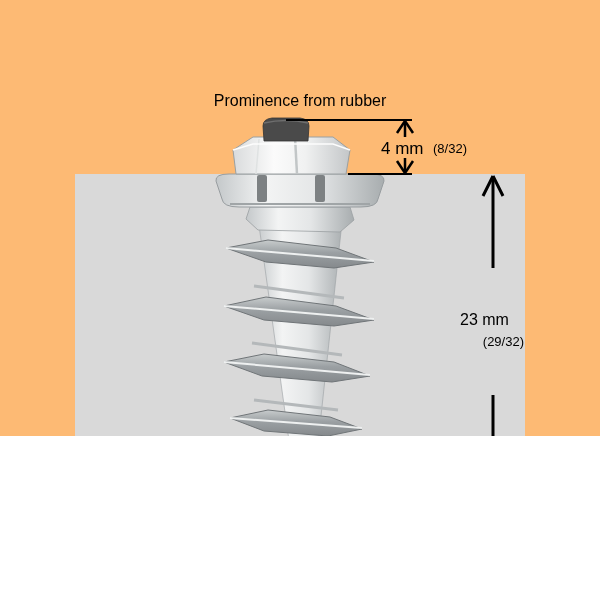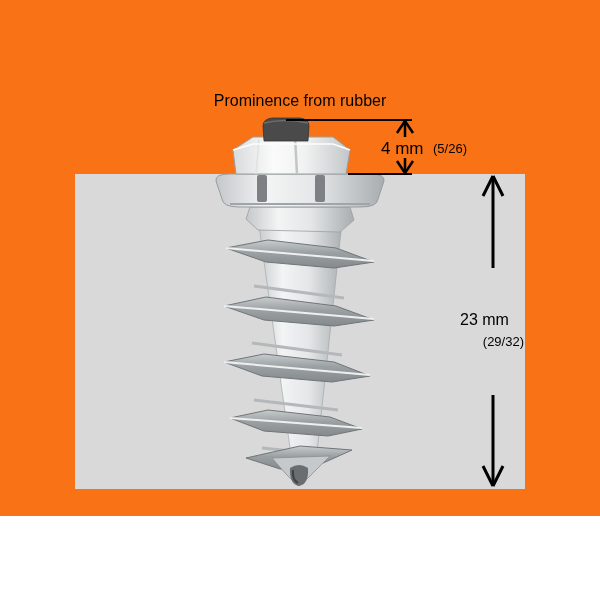--- a/index.html
+++ b/index.html
@@ -1,19 +1,19 @@
 <!DOCTYPE html>
 <html><head>
 <meta charset="utf-8">
 <style>
   html,body{margin:0;padding:0;background:#ffffff;}
   .canvas{
     position:relative;
-    width:600px;height:516px;
-    background:#f97316;
+    width:600px;height:436px;
+    background:#fdba74;
     font-family:"Liberation Sans", sans-serif;
     overflow:hidden;
   }
   .rubber{
     position:absolute;
     left:75px;top:174px;width:450px;height:315px;
     background:#d9d9d9;
   }
   .svg-layer{
     position:absolute;left:0;top:0;width:600px;height:600px;
@@ -132,20 +132,20 @@
       <path d="M493,176 L483,196 M493,176 L503,196"></path>
       <path d="M493,395 L493,484"></path>
       <path d="M493,486 L483,466 M493,486 L503,466"></path>
     </g>
   </svg>
 
   <div class="label lbl-prominence">Prominence from rubber</div>
 
   <div class="label lbl-4mm">4 mm</div>
 
-  <div class="label lbl-532">(5/26)</div>
+  <div class="label lbl-532">(8/32)</div>
 
   <div class="label lbl-23mm">23 mm</div>
 
   <div class="label lbl-2932">(29/32)</div>
 
 
 </div>
 
 </body></html>

